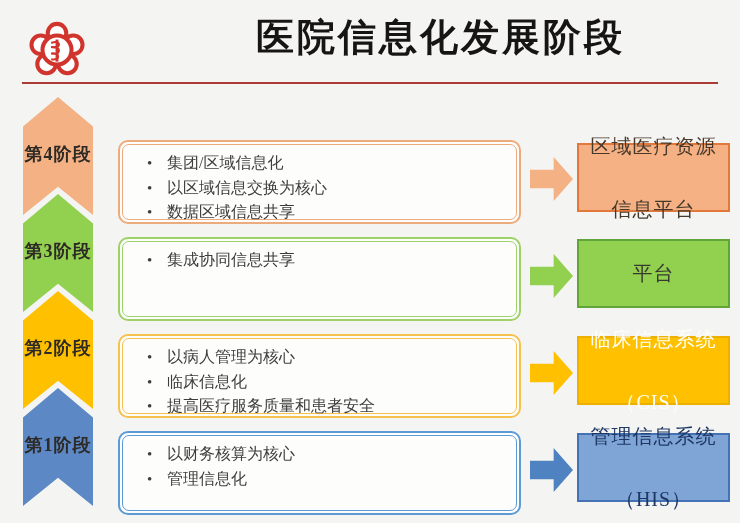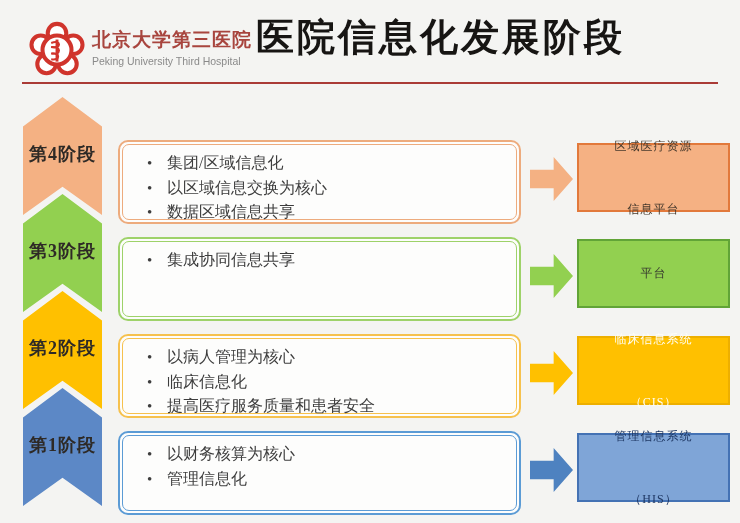--- a/index.html
+++ b/index.html
@@ -17,21 +17,21 @@
   .org-en{font-size:10.5px;color:#8a8a8a;font-family:"Liberation Sans",sans-serif;margin-top:2px;}
   .title{
     position:absolute;left:256px;top:12px;margin:0;
     font-size:38px;font-weight:700;color:#171513;letter-spacing:3px;
     font-family:"Liberation Serif", serif;
   }
   .divider{position:absolute;top:82px;left:22px;width:696px;border-top:2px solid #aa3b36;}
 
   
   .chevron{
-    position:absolute;left:23px;width:79px;height:118px;
+    position:absolute;left:23px;width:70px;height:118px;
     clip-path:polygon(50% 0%,100% 25%,100% 100%,50% 76%,0% 100%,0% 25%);
     display:flex;justify-content:center;align-items:flex-start;
     padding-top:45px;box-sizing:border-box;
     background:var(--c);
   }
   .chevron-label{font-size:18px;font-weight:600;color:#2e2a26;letter-spacing:1px;}
 
   .panel{
     position:absolute;left:118px;width:403px;height:84px;
     background:#fdfdfc;border:2px solid var(--bb);border-radius:10px;
@@ -52,21 +52,21 @@
 
   .arrow{
     position:absolute;left:530px;width:43px;height:46px;background:var(--a);
     clip-path:polygon(0% 30%,55% 30%,55% 2%,100% 50%,55% 98%,55% 70%,0% 70%);
   }
 
   .result{
     position:absolute;left:577px;width:153px;height:69px;
     background:var(--rbg);border:2px solid var(--rbr);
     display:flex;flex-direction:column;justify-content:center;align-items:center;
-    text-align:center;font-size:12px;line-height:23px;color:var(--rt);
+    text-align:center;font-size:20px;line-height:23px;color:var(--rt);
     box-sizing:border-box;letter-spacing:1px;gap:40px;
   }
 
   
   .s0{--c:#F4B183;--bb:#EDAB7D;--a:#F4B183;--rbg:#F5B183;--rbr:#E2793B;--rt:#46392c;}
   .s1{--c:#92D050;--bb:#9ED269;--a:#92D050;--rbg:#92D050;--rbr:#61A437;--rt:#37392f;}
   .s2{--c:#FFC000;--bb:#F6C14D;--a:#FFC000;--rbg:#FFC000;--rbr:#EDAF00;--rt:#FFFEF6;}
   .s3{--c:#5C88C6;--bb:#5B9BD5;--a:#4E82C0;--rbg:#7FA5D7;--rbr:#4472B4;--rt:#1F3864;}
 
   
@@ -86,24 +86,20 @@
         <circle cx="50" cy="21" r="16"></circle>
         <circle cx="78" cy="41" r="16"></circle>
         <circle cx="68" cy="74" r="16"></circle>
         <circle cx="32" cy="74" r="16"></circle>
         <circle cx="22" cy="41" r="16"></circle>
         <circle cx="50" cy="50" r="25"></circle>
       </g>
       <path d="M50 32 v38" stroke="#d0342c" stroke-width="5" fill="none"></path>
       <path d="M40 38 c18 -7 18 11 0 7 c18 -2 18 14 0 11 c16 -2 16 13 0 10" fill="none" stroke="#d0342c" stroke-width="3.5"></path>
     </svg>
-  </div>
-  <div class="org">
-    <div class="org-zh">北京大学第三医院</div>
-    <div class="org-en">Peking University Third Hospital</div>
   </div>
   <h1 class="title">医院信息化发展阶段</h1>
   <div class="divider"></div>
 
   <section class="row r0 s0">
     <div class="chevron">
       <span class="chevron-label">第4阶段</span>
     </div>
     <div class="panel">
       <div class="panel-inner">

